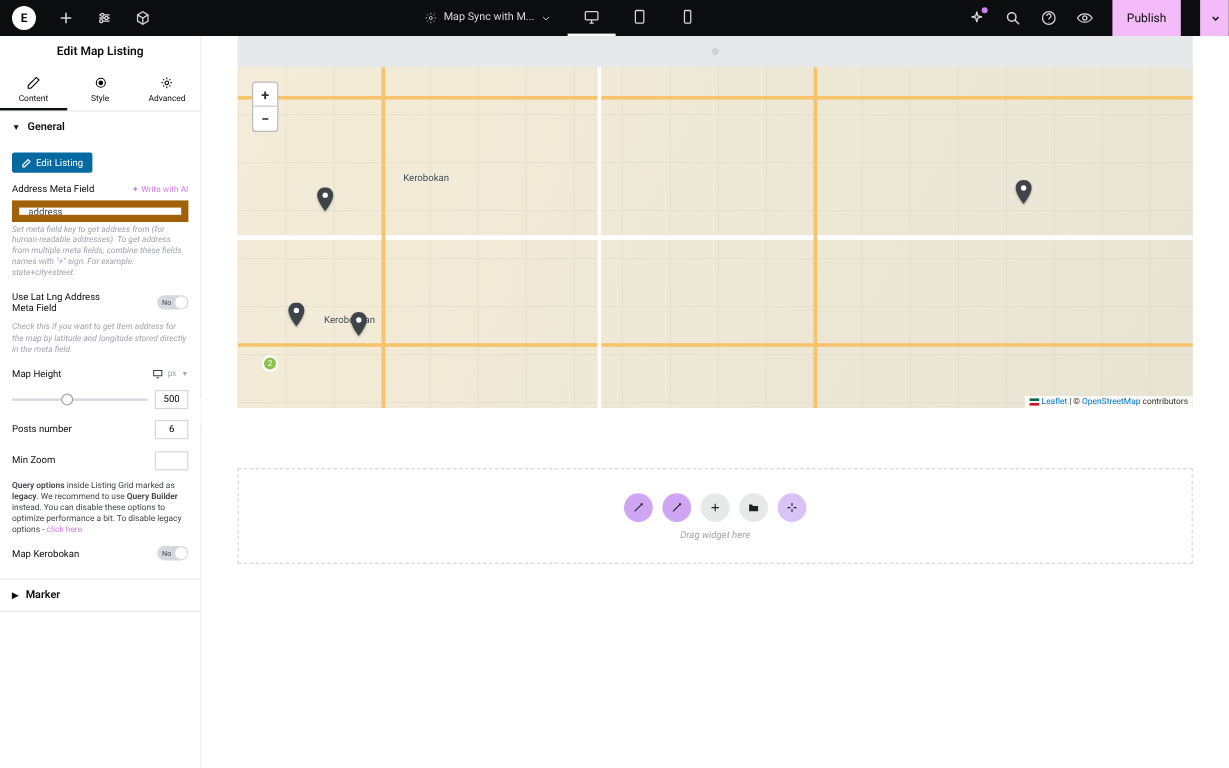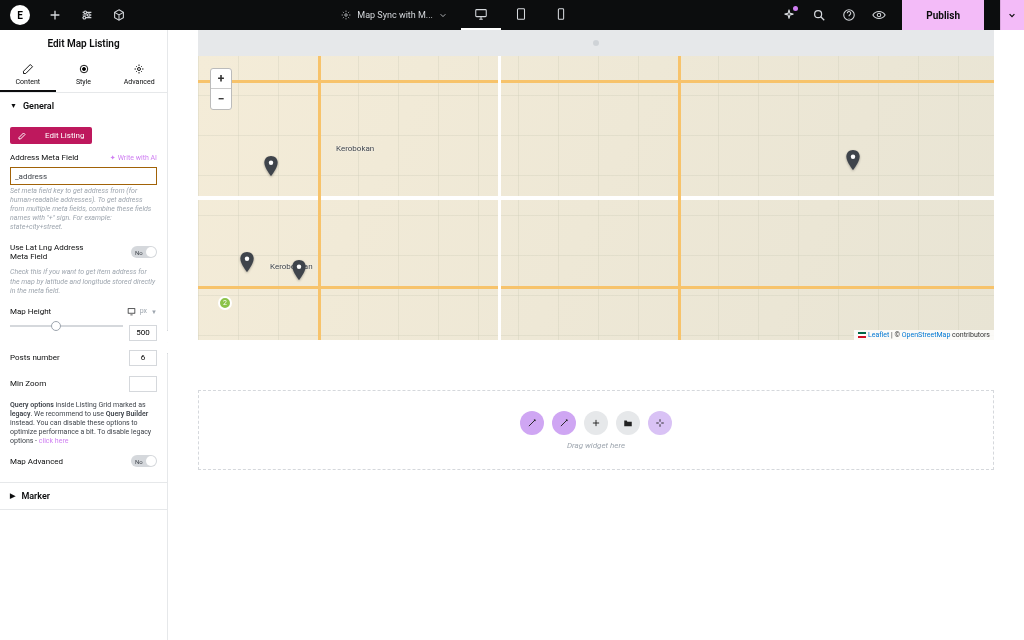--- a/index.html
+++ b/index.html
@@ -10,53 +10,53 @@
 .logo-circle { width: 20px; height: 20px; background: #fff; border-radius: 50%; display: flex; align-items: center; justify-content: center; font-size: 10px; font-weight: bold; color: #000; }
 .tb-icon { width: 14px; height: 14px; color: #d5d8dc; cursor: pointer; }
 .topbar-center { margin-left: auto; margin-right: auto; display: flex; align-items: center; }
 .doc-selector { display: flex; align-items: center; gap: 6px; padding: 0 14px; height: 30px; font-size: 9px; cursor: pointer; }
 .device-group { display: flex; height: 30px; }
 .device-btn { width: 40px; display: flex; align-items: center; justify-content: center; cursor: pointer; border-bottom: 2px solid transparent; }
 .device-btn.active { border-bottom-color: #fff; }
 .topbar-right { display: flex; align-items: center; gap: 16px; padding-right: 0; }
 .tr-icon { width: 14px; height: 14px; cursor: pointer; position: relative; }
 .notif-dot { position: absolute; top: -2px; right: -2px; width: 5px; height: 5px; background: #cf7ef2; border-radius: 50%; }
-.publish-btn { background: #f3bbf8; color: #0c0d0e; font-size: 10px; font-weight: 700; padding: 0 24px; height: 30px; display: flex; align-items: center; cursor: pointer; }
+.publish-btn { background: #f3bbf8; color: #0c0d0e; font-size: 10px; font-weight: 400; padding: 0 12px; height: 30px; display: flex; align-items: center; cursor: pointer; }
 .publish-caret { width: 24px; height: 30px; background: #f3bbf8; display: flex; align-items: center; justify-content: center; cursor: pointer; border-left: 1px solid rgba(0,0,0,0.1); }
 
 .main { display: flex; height: 610px; }
 .sidebar { width: 168px; border-right: 1px solid #e6e8ea; display: flex; flex-direction: column; background: #fff; }
 .panel-title { font-size: 10px; font-weight: 600; text-align: center; padding: 8px 0; color: #0c0d0e; }
 .tabs { display: flex; border-bottom: 1px solid #e6e8ea; }
 .tab { flex: 1; display: flex; flex-direction: column; align-items: center; padding: 6px 0 4px; gap: 3px; cursor: pointer; border-bottom: 2px solid transparent; }
 .tab.active { border-bottom-color: #0c0d0e; }
 .tab-icon { width: 12px; height: 12px; }
 .tab-label { font-size: 7px; color: #0c0d0e; }
 .panel-body { flex: 1; overflow-y: auto; font-size: 9px; color: #0c0d0e; }
 .section { border-bottom: 1px solid #e6e8ea; }
 .section-header { display: flex; align-items: center; gap: 6px; padding: 8px 10px; font-size: 9px; font-weight: 600; cursor: pointer; }
 .section-header .caret { font-size: 7px; }
 .section-content { padding: 4px 10px 10px; }
 .control-row { display: flex; align-items: center; justify-content: space-between; padding: 5px 0; font-size: 8px; }
 .control-label { color: #0c0d0e; }
 .select-box { border: 1px solid #d5d8dc; height: 18px; font-size: 8px; padding: 0 4px; display: flex; align-items: center; gap: 4px; color: #3f444b; min-width: 72px; cursor: pointer; justify-content: space-between; }
-.btn-edit { background: #be185d; color: #fff; font-size: 8px; padding: 4px 8px; display: inline-flex; align-items: center; gap: 19px; cursor: pointer; border-radius: 2px; }
-.input-text { border: 1px solid #a16207; height: 18px; font-size: 8px; padding: 0 4px; width: 100%; color: #3f444b; }
+.btn-edit { background: #0369a1; color: #fff; font-size: 8px; padding: 4px 8px; display: inline-flex; align-items: center; gap: 4px; cursor: pointer; border-radius: 2px; }
+.input-text { border: 6px solid #a16207; height: 18px; font-size: 8px; padding: 0 4px; width: 100%; color: #3f444b; }
 .help-text { font-size: 7px; font-style: italic; color: #9da5ae; line-height: 1.3; padding: 2px 0 6px; }
 .ai-link { color: #cf7ef2; font-size: 7px; cursor: pointer; display: inline-flex; align-items: center; gap: 2px; }
 .toggle { width: 26px; height: 12px; border-radius: 6px; position: relative; cursor: pointer; display: flex; align-items: center; }
 .toggle.off { background: #d5d8dc; }
 .toggle.on { background: #f3bbf8; }
 .toggle-knob { width: 10px; height: 10px; background: #fff; border-radius: 50%; position: absolute; }
 .toggle.off .toggle-knob { right: 1px; }
 .toggle.on .toggle-knob { left: 1px; }
 .toggle-label { font-size: 6px; position: absolute; color: #3f444b; }
 .toggle.off .toggle-label { left: 4px; }
 .toggle.on .toggle-label { right: 3px; color: #0c0d0e; }
-.slider-row { display: flex; gap: 6px; padding: 4px 0; }
+.slider-row { display: flex; align-items: center; gap: 6px; padding: 4px 0; }
 .slider { flex: 1; height: 2px; background: #d5d8dc; position: relative; cursor: pointer; }
 .slider-thumb { width: 10px; height: 10px; background: #fff; border: 1px solid #9da5ae; border-radius: 50%; position: absolute; top: -4px; left: 36%; }
 .slider-val { width: 28px; border: 1px solid #d5d8dc; height: 16px; font-size: 8px; text-align: center; }
 .small-input { width: 28px; border: 1px solid #d5d8dc; height: 16px; font-size: 8px; text-align: center; }
 .legacy-note { font-size: 7px; color: #3f444b; line-height: 1.3; padding: 4px 0; }
 .legacy-note b { font-weight: 600; }
 .legacy-note a { color: #cf7ef2; cursor: pointer; }
 .unit-label { font-size: 7px; color: #9da5ae; }
 
 .canvas { flex: 1; background: #fff; position: relative; overflow: auto; padding: 0 30px; }
@@ -252,21 +252,21 @@
             <input class="small-input" value="6" style="">
           </div>
           <div class="control-row">
             <span class="control-label">Min Zoom</span>
             <input class="small-input" style="">
           </div>
           <div class="legacy-note">
             <b>Query options</b><span> inside Listing Grid marked as </span><b>legacy</b><span>. We recommend to use </span><b>Query Builder</b><span> instead. You can disable these options to optimize performance a bit. To disable legacy options - </span><a>click here</a>
           </div>
           <div class="control-row">
-            <span class="control-label">Map Advanced</span>
+            <span class="control-label">Map Kerobokan</span>
             <div class="toggle off">
                 <span class="toggle-label">No</span>
                 <div class="toggle-knob"></div>
               </div>
           </div>
         </div>
       </div>
       <div class="section">
         <div class="section-header">
             <span class="caret">▶</span>

